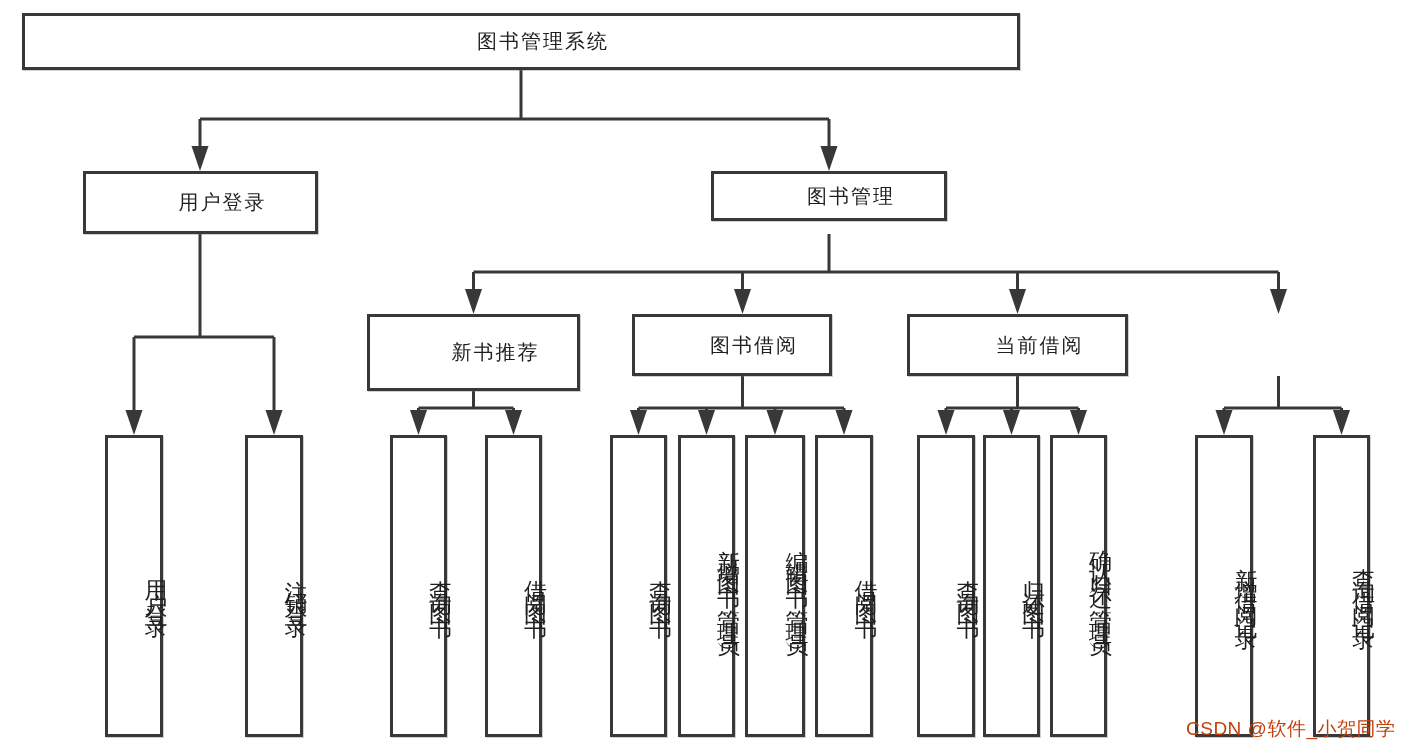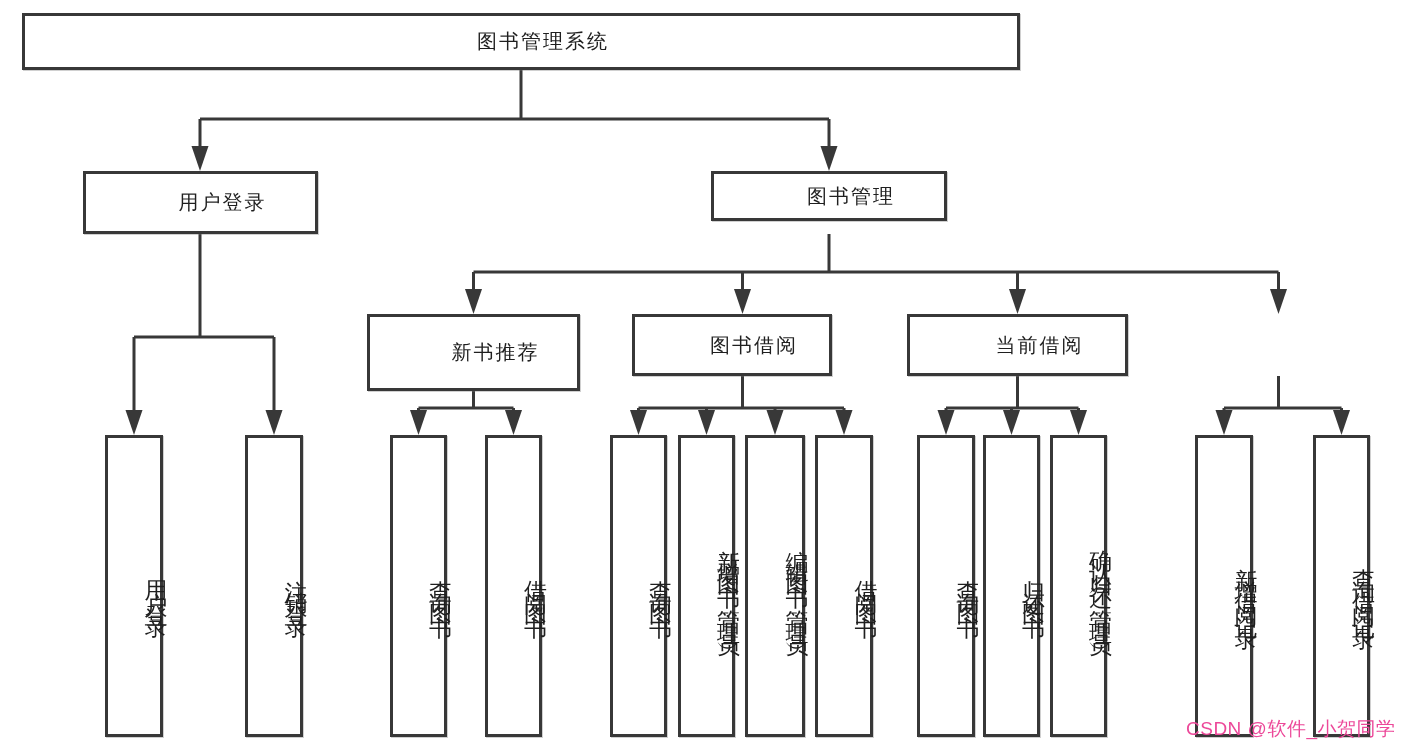--- a/index.html
+++ b/index.html
@@ -51,21 +51,21 @@
     letter-spacing: 12px;
     color: #1f1f1f;
     line-height: 1;
   }
   .watermark {
     position: absolute;
     left: 1186px;
     top: 716px;
     z-index: 3;
     font-size: 19px;
-    color: #ec4899;
+    color: #c2410c;
     letter-spacing: 0.5px;
     white-space: nowrap;
   }
 </style>
 </head>
 <body>
 
 <div class="canvas">
 
   <svg class="connectors" viewBox="0 0 1405 747" xmlns="http://www.w3.org/2000/svg">

